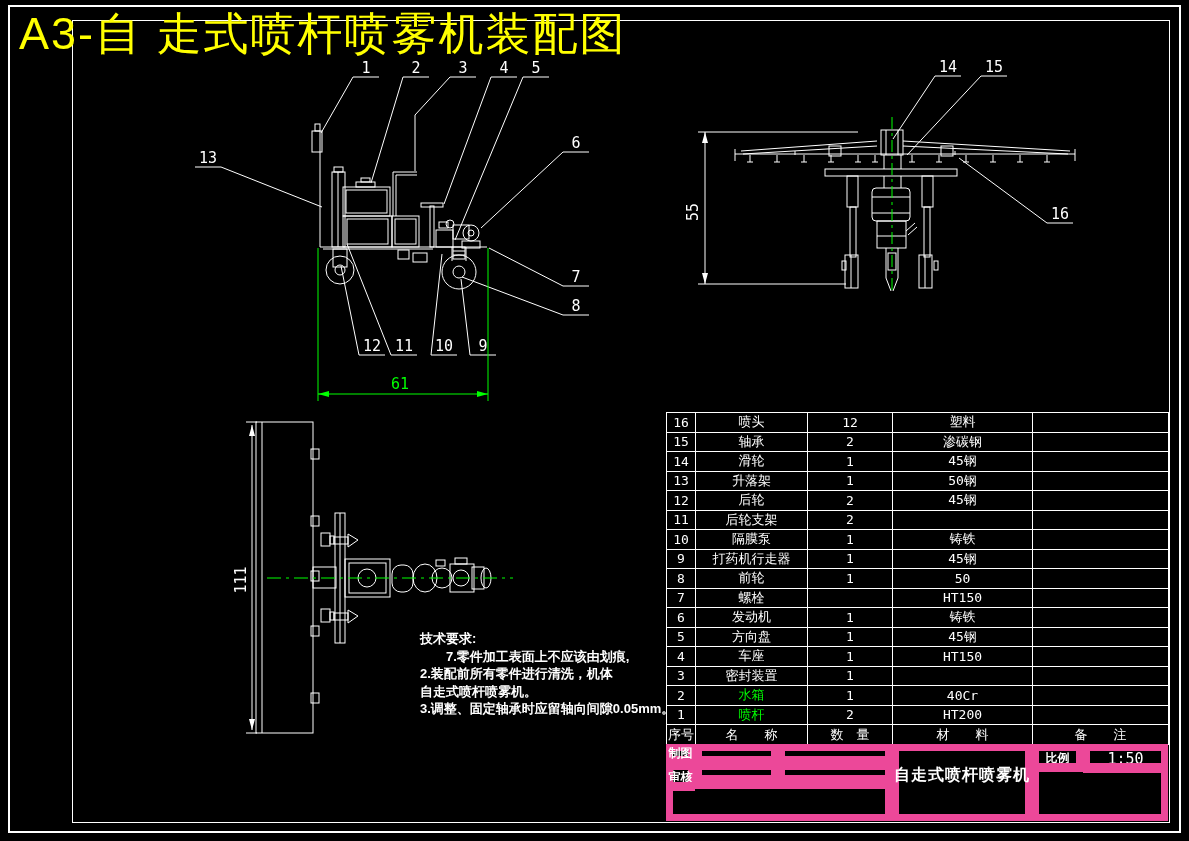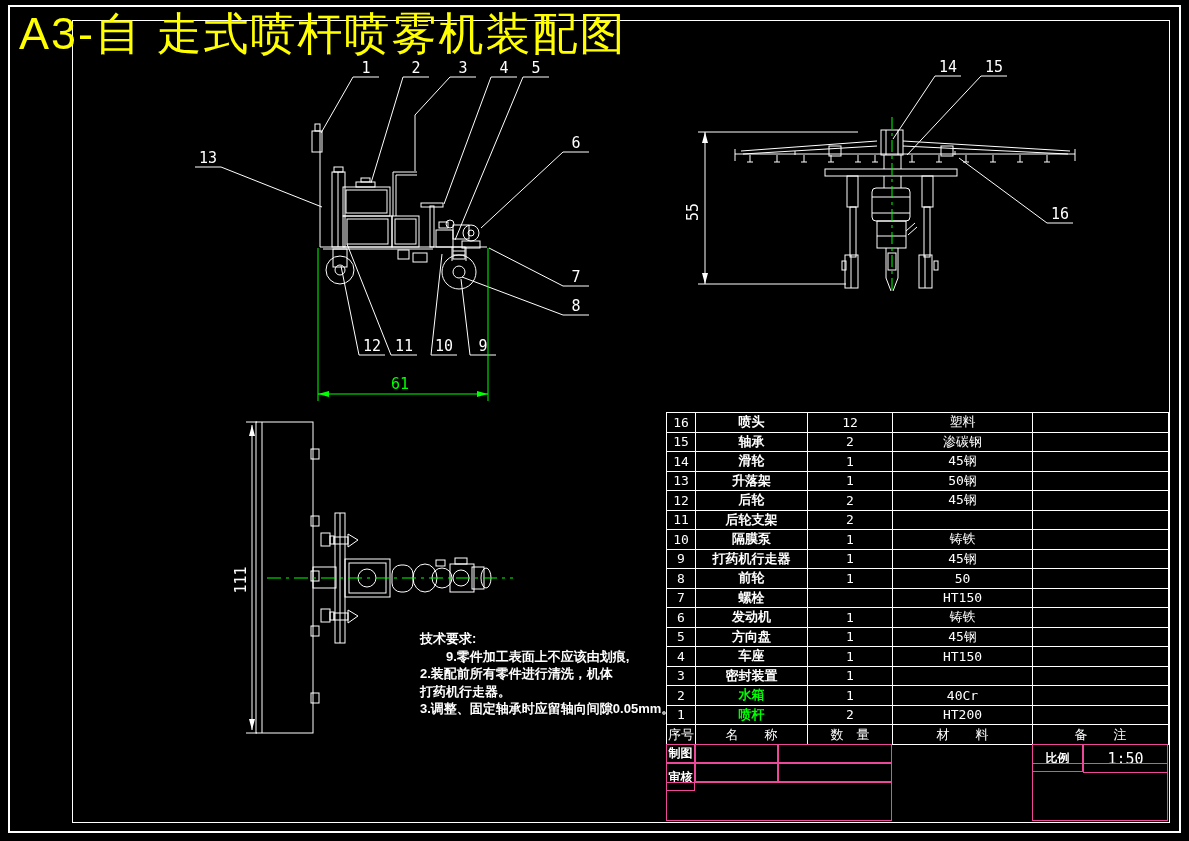--- a/index.html
+++ b/index.html
@@ -12,27 +12,27 @@
   svg.canvas{position:absolute;left:0;top:0;}
   .tech{position:absolute;left:372px;top:630px;color:#fff;font-weight:bold;font-size:13px;
         line-height:17.5px;white-space:nowrap;margin-left:48px;}
   .tech .ind{padding-left:26px;}
   
   .bom{position:absolute;left:666px;top:412px;width:502px;}
   .bom table{border-collapse:collapse;table-layout:fixed;width:502px;}
   .bom td,.bom th{border:1px solid #fff;height:18.5px;padding:0;text-align:center;color:#fff;
                   font-size:13px;white-space:nowrap;overflow:visible;font-weight:normal;}
   .bom .cnum{font-family:"DejaVu Sans Mono",monospace;}
-  .bom .cname{font-weight:bold;}
+  .bom .cname{font-weight:normal;}
   .bom .cmat{font-family:"DejaVu Sans Mono",monospace;}
   .bom .hl{color:#00FF00;margin-top:32px;}
   .bom tr.hdr th{font-weight:normal;height:19px;}
   
   .tblock{position:absolute;left:666px;top:744px;width:502px;height:77px;color:#fff;}
-  .tblock .cell{position:absolute;border:1px solid #ec4899;box-sizing:border-box;display:flex;
+  .tblock .cell{position:absolute;border:7px solid #ec4899;box-sizing:border-box;display:flex;
                 align-items:center;justify-content:center;font-size:12px;font-weight:bold;
                 white-space:nowrap;overflow:visible;}
   .tblock .big{font-size:16px;letter-spacing:1px;}
   .tblock .mono{font-family:"DejaVu Sans Mono",monospace;font-size:15px;font-weight:normal;}
 </style>
 </head>
 <body>
 
 <div class="sheet">
   <div class="outer-border"></div>
@@ -295,23 +295,23 @@
       <text x="400" y="389" fill="#00FF00">61</text>
       <text x="698" y="212" transform="rotate(-90 698 212)">55</text>
       <text x="246" y="580" transform="rotate(-90 246 580)">111</text>
     </g>
   </svg>
 
   <div class="sheet-title">A3-自 走式喷杆喷雾机装配图</div>
 
   <div class="tech">
     <div class="tl">技术要求:</div>
-    <div class="tl ind">9.零件加工表面上不应该由划痕,</div>
+    <div class="tl ind">7.零件加工表面上不应该由划痕,</div>
     <div class="tl">2.装配前所有零件进行清洗，机体</div>
-    <div class="tl">打药机行走器。</div>
+    <div class="tl">自走式喷杆喷雾机。</div>
     <div class="tl">3.调整、固定轴承时应留轴向间隙0.05mm。</div>
   </div>
 
   <div class="bom">
     <table>
       <colgroup>
         <col style="width:29px">
           <col style="width:112px">
           <col style="width:85px">
         <col style="width:140px">
@@ -444,17 +444,18 @@
   </div>
 
   <div class="tblock">
     <div class="cell" style="left:0;top:0;width:29px;height:19px;">制图</div>
     <div class="cell" style="left:29px;top:0;width:83px;height:19px;"></div>
     <div class="cell" style="left:112px;top:0;width:114px;height:19px;"></div>
     <div class="cell" style="left:0;top:19px;width:29px;height:28px;">审核</div>
     <div class="cell" style="left:29px;top:19px;width:83px;height:19px;"></div>
     <div class="cell" style="left:112px;top:19px;width:114px;height:19px;"></div>
     <div class="cell" style="left:0;top:38px;width:226px;height:39px;"></div>
+    <div class="cell big" style="left:226px;top:0;width:140px;height:77px;padding-bottom:14px;">自走式喷杆喷雾机</div>
     <div class="cell" style="left:366px;top:0;width:51px;height:28px;">比例</div>
     <div class="cell mono" style="left:417px;top:0;width:85px;height:29px;">1:50</div>
     <div class="cell" style="left:366px;top:19px;width:136px;height:58px;"></div>
   </div>
 </div>
 
 </body></html>

